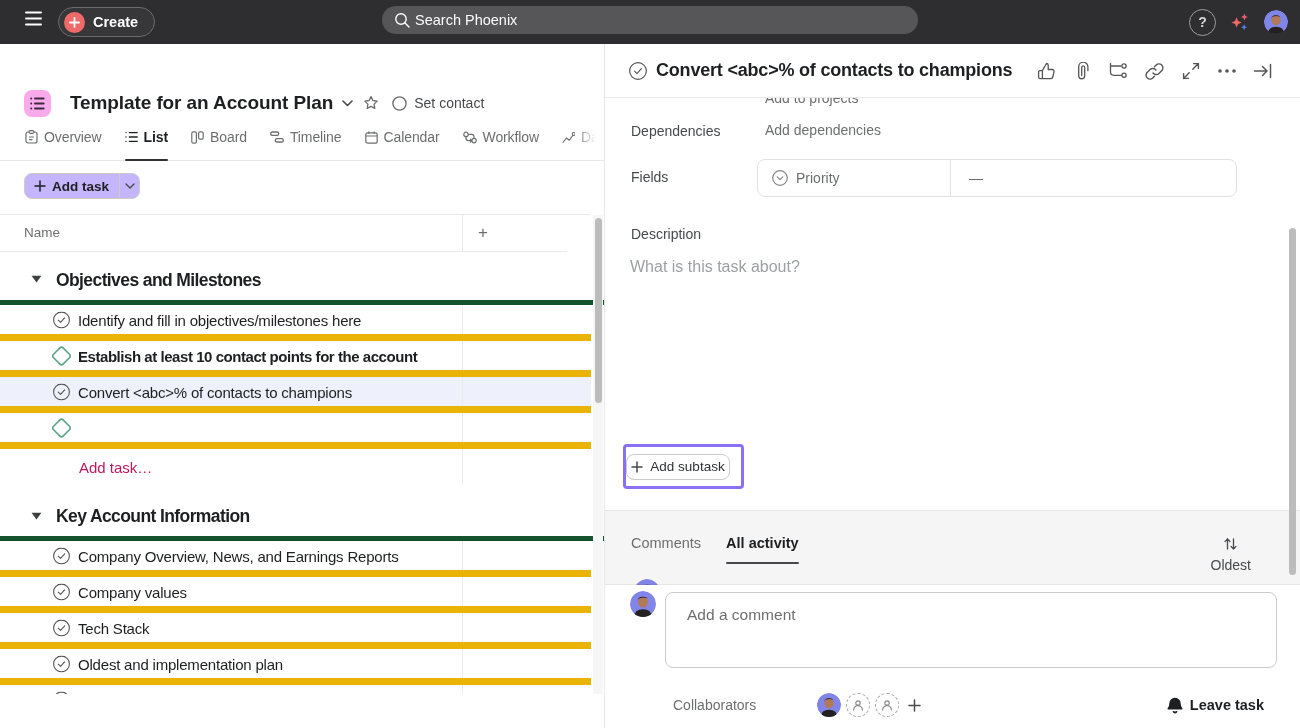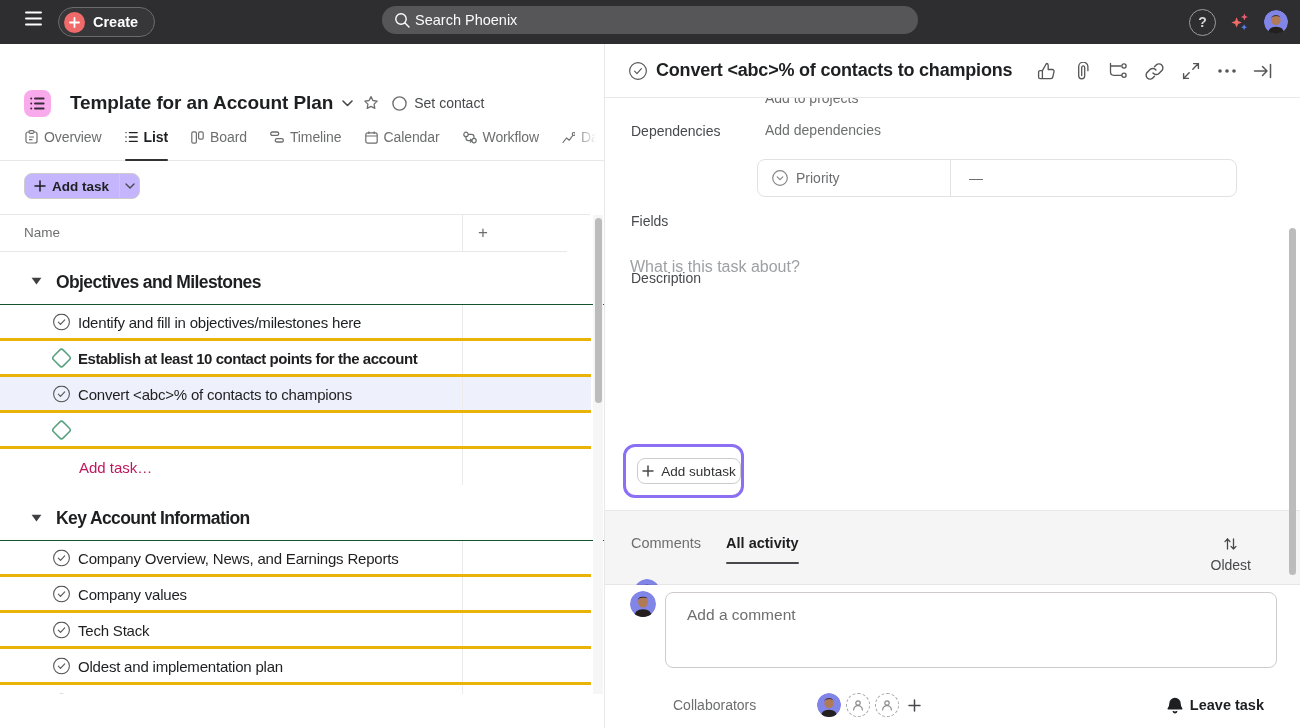--- a/index.html
+++ b/index.html
@@ -41,26 +41,26 @@
   .add-task-btn .split { width:20px; display:flex; align-items:center; justify-content:center; border-left:1px solid #cfcbcb; }
 
   
   .tbl-header { position:absolute; left:0; top:136px; width:590px; height:37px; border-top:1px solid #e9e7e7; }
   .tbl-header .name { position:absolute; left:24px; top:0; line-height:36px; font-size:13.5px; color:#6d6e6f; }
   .tbl-header .addcol { position:absolute; left:478px; top:0; line-height:35px; font-size:17px; color:#6d6e6f; font-weight:400; }
   .tbl-header::after { content:""; position:absolute; left:462px; top:0; bottom:0; width:1px; background:#e9e7e7; }
   .tbl-header .hb { position:absolute; left:0; bottom:-1px; width:567px; height:1px; background:#e9e7e7; }
 
   .rows { position:absolute; left:0; top:174px; width:604px; }
-  .section-hdr { position:relative; height:53px; border-bottom:1px solid #14532d; }
+  .section-hdr { position:relative; height:53px; border-bottom:5px solid #14532d; }
   .section-hdr.second { height:46px; }
   .section-hdr .tri { position:absolute; left:31px; top:50%; margin-top:3px; transform:translateY(-50%); cursor:pointer; }
   .section-hdr .ttl { position:absolute; left:56px; top:50%; transform:translateY(-50%); margin-top:4px; font-size:17.5px; font-weight:700; letter-spacing:-0.6px; }
   .section-hdr.second .ttl, .section-hdr.second .tri { margin-top:0; }
-  .trow { position:relative; height:36px; border-bottom:3px solid #eab308; width:591px;text-decoration:underline; }
+  .trow { position:relative; height:36px; border-bottom:7px solid #eab308; width:591px;text-decoration:underline; }
   .trow::after { content:""; position:absolute; left:462px; top:0; bottom:0; width:1px; background:#eceaea; }
   .trow.selected { background:#eef0fb; }
   .trow .cicon { position:absolute; left:53px; top:50%; transform:translateY(-50%); }
   .trow .dicon { position:absolute; left:51px; top:50%; transform:translateY(-50%); }
   .trow .txt { position:absolute; left:78px; top:50%; transform:translateY(-50%); font-size:15px; letter-spacing:-0.2px; white-space:nowrap; }
   .trow.milestone .txt { font-weight:700; letter-spacing:-0.45px; }
   .trow .exp { position:absolute; left:37px; top:50%; transform:translateY(-50%); cursor:pointer; }
   .trow .meta { position:absolute; left:175px; top:50%; transform:translateY(-50%); display:flex; align-items:center; gap:5px; color:#6d6e6f; font-size:13px; }
   .addrow { position:relative; height:36px; width:591px; }
   .addrow::after { content:""; position:absolute; left:462px; top:0; bottom:0; width:1px; background:#eceaea; }
@@ -74,31 +74,31 @@
   
   .detail { position:absolute; left:604px; top:44px; width:696px; height:684px; background:#fff; border-left:1px solid #e8e8e8; }
   .dp-header { position:absolute; left:0; top:0; width:100%; height:54px; border-bottom:1px solid #e9e8e8; background:#fff; z-index:5; display:flex; align-items:center; }
   .dp-header .check { margin-left:24px; }
   .dp-title { margin-left:9px; font-size:18px; font-weight:700; letter-spacing:-0.2px; white-space:nowrap; }
   .dp-icons { position:absolute; right:27px; top:0; height:54px; display:flex; align-items:center; gap:15px; }
   .dp-icons .ib { cursor:pointer; display:flex; align-items:center; justify-content:center; width:21px; height:21px; }
 
   .dp-scroll { position:absolute; left:0; top:54px; width:100%; height:412px; overflow:hidden; }
   .dp-projects { position:absolute; left:160px; top:-8px; font-size:14px; color:#6d6e6f; }
-  .dp-row-label { font-size:14px; color:#47494c;margin-top:44px; }
+  .dp-row-label { font-size:14px; color:#47494c; }
   .dp-dep { position:absolute; left:26px; top:24px; width:640px; }
   .dp-dep .val { position:absolute; left:134px; top:0; font-size:14px; color:#6d6e6f; cursor:pointer; }
   .dp-fields-label { position:absolute; left:26px; top:71px; }
   .dp-fieldbox { position:absolute; left:152px; top:61px; width:480px; height:38px; border:1px solid #e3e1e1; border-radius:8px; display:flex; }
   .dp-fieldbox .cell1 { width:193px; border-right:1px solid #e3e1e1; display:flex; align-items:center; gap:8px; padding-left:14px; cursor:pointer; }
   .dp-fieldbox .cell1 .lbl { font-size:14px; color:#6d6e6f; }
   .dp-fieldbox .cell2 { flex:1; display:flex; align-items:center; padding-left:18px; font-size:14px; color:#6d6e6f; cursor:pointer; }
   .dp-desc-label { position:absolute; left:26px; top:128px; }
   .dp-desc-ph { position:absolute; left:25px; top:160px; font-size:16px; color:#9da1a4; cursor:text; }
-  .dp-subtask-ring { position:absolute; left:18px; top:346px; width:121px; height:54px; border:3px solid #8c70f3; border-radius:12px; display:flex; align-items:center; justify-content:flex-end; }
+  .dp-subtask-ring { position:absolute; left:18px; top:346px; width:121px; height:45px; border:3px solid #8c70f3; border-radius:4px; display:flex; align-items:center; justify-content:flex-start; }
   .dp-subtask-btn { width:104px; height:26px; border:1px solid #cfcbcb; border-radius:8px; background:#fff; display:flex; align-items:center; justify-content:center; gap:7px; cursor:pointer; }
   .dp-subtask-btn .lbl { font-size:13.5px; color:#2f3133; }
 
   .dp-comments { position:absolute; left:0; top:466px; width:100%; height:75px; background:#f6f5f5; border-top:1px solid #e8e8e8; overflow:hidden; }
   .dp-ctabs { position:absolute; left:26px; top:24px; display:flex; gap:25px; }
   .dp-ctab { font-size:14.5px; color:#6d6e6f; position:relative; cursor:pointer; }
   .dp-ctab.active { color:#1e1f21; font-weight:700; }
   .dp-ctab.active::after { content:""; position:absolute; left:0; right:0; bottom:-13px; height:2.5px; background:#46484b; border-radius:2px; }
   .dp-sort { position:absolute; right:49px; top:26px; display:flex; align-items:center; gap:6px; cursor:pointer;flex-direction:column; }
   .dp-sort .lbl { font-size:14px; color:#47494c; }

